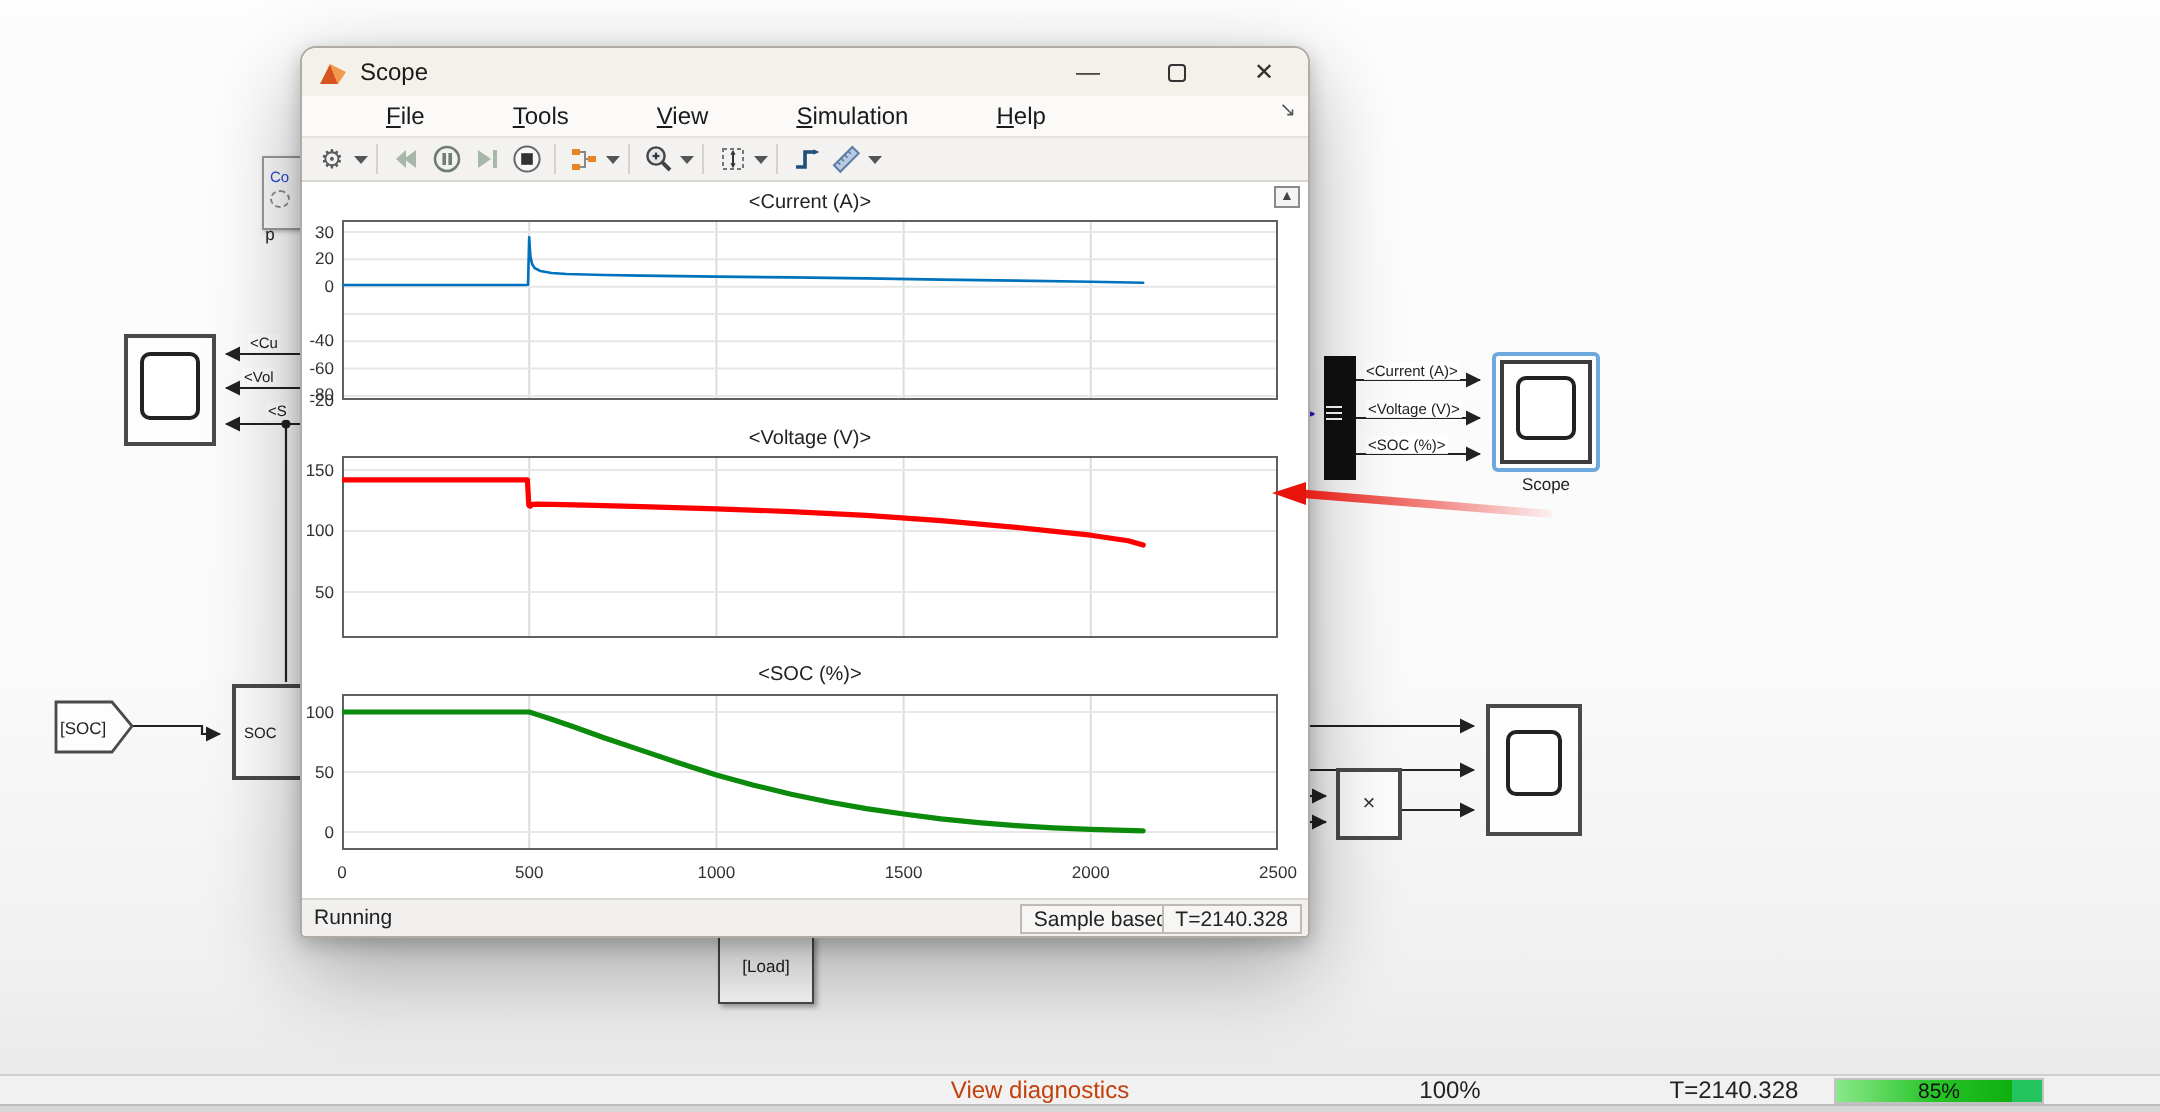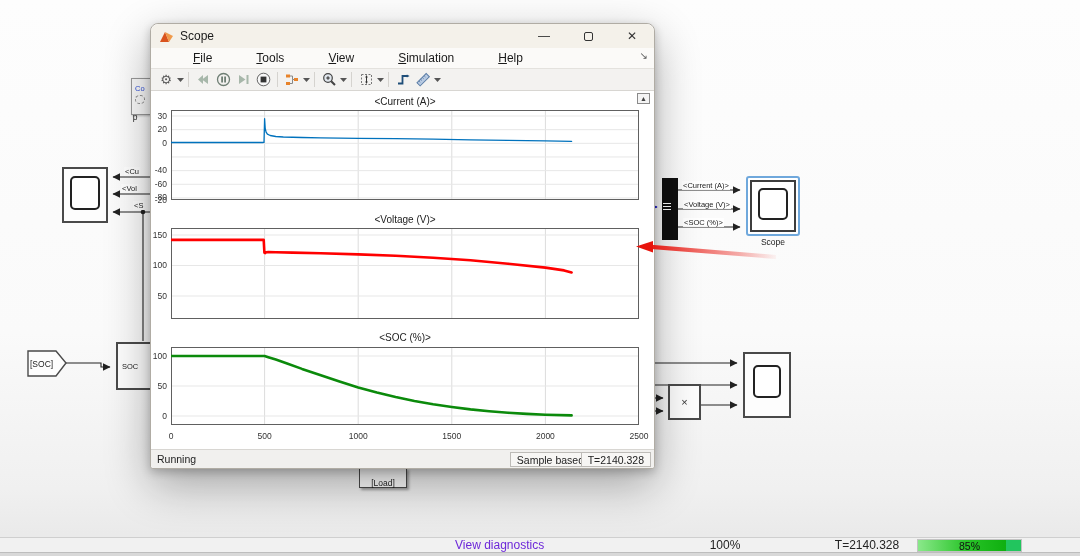--- a/index.html
+++ b/index.html
@@ -52,21 +52,21 @@
   .yticks span { position:absolute; right:1px; font-size:8.5px; color:#333; white-space:nowrap; }
   .xticks { position:absolute; left:20px; top:340px; width:468px; height:11px; }
   .xticks span { position:absolute; width:34px; text-align:center; font-size:8.5px; color:#333; }
   #panel-toggle { position:absolute; right:4px; top:2px; width:13px; height:11px; border:1px solid #8a8a8a; background:#f4f4f4; font-size:7px; color:#444; display:flex; align-items:center; justify-content:center; }
   #scope-status { position:absolute; left:0; bottom:0; right:0; height:19px; background:#f1f0ee; border-top:1px solid #d8d6d2; border-radius:0 0 3px 3px; font-size:10.5px; color:#222; }
   #scope-status .run { position:absolute; left:6px; top:3px; }
   .status-box { position:absolute; top:2px; height:15px; border:1px solid #bdbbb7; background:#f7f6f4; font-size:10.5px; color:#222; padding:1px 6px 0 6px; white-space:nowrap; }
   
   #app-status { position:absolute; z-index:5; left:0; top:537px; width:1080px; height:16px; background:#f1f1f1; border-top:1px solid #cfcfcf; border-bottom:1px solid #bdbdbd; font-size:12px; color:#222; }
   #bottom-strip { position:absolute; z-index:4; left:0; top:553px; width:1080px; height:3px; background:#d8d8d8; }
-  #diag-link { position:absolute; left:455px; top:0px; width:130px; color:#6d28d9; }
+  #diag-link { position:absolute; left:455px; top:0px; width:130px; text-align:center; color:#c2410c; }
   #zoom-level { position:absolute; left:690px; top:0px; width:70px; text-align:center; }
   #sim-time { position:absolute; left:822px; top:0px; width:90px; text-align:center; }
   #progress { position:absolute; left:917px; top:1px; width:105px; height:13px; background:#22c55e; border:1px solid #c2c2c2; }
   #progress-fill { position:absolute; left:0; top:0; bottom:0; background:linear-gradient(90deg,#8ae88a,#28c428 55%,#0faf0f); }
   #progress-label { position:absolute; left:0; right:0; top:0; text-align:center; font-size:10.5px; color:#111; }
 </style>
 </head>
 <body>
 
 <div id="canvas">
@@ -141,21 +141,21 @@
   <div class="blk-label" style="left:746px; top:237px; width:54px;">Scope</div>
 
   <div class="blk" style="left:668px; top:384px; width:33px; height:36px;">
     <span style="position:absolute; left:0; right:0; top:10px; text-align:center; font-size:11px; color:#333;">×</span>
   </div>
 
   <div class="blk" style="left:743px; top:352px; width:48px; height:66px;">
     <div class="screen" style="left:8px; top:11px; right:8px; bottom:18px;"></div>
   </div>
 
-  <div class="blk" style="left:359px; top:468px; width:48px; height:20px; box-shadow:1.5px 1.5px 2.5px rgba(0,0,0,.35); border-width:1.5px;">
+  <div class="blk" style="left:359px; top:468px; width:48px; height:34px; box-shadow:1.5px 1.5px 2.5px rgba(0,0,0,.35); border-width:1.5px;">
     <span style="position:absolute; left:0; right:0; top:9px; text-align:center; font-size:8.5px; color:#222;">[Load]</span>
   </div>
 
   <div id="scope-window">
     <div id="titlebar">
       <svg width="15" height="13" style="margin-left:8px;">
         <polygon points="1,12 6,2 10,12" fill="#d9531e"></polygon>
         <polygon points="6,2 10,12 14,6 10,4" fill="#f09a4b"></polygon>
       </svg>
       <span class="win-title">Scope</span>

